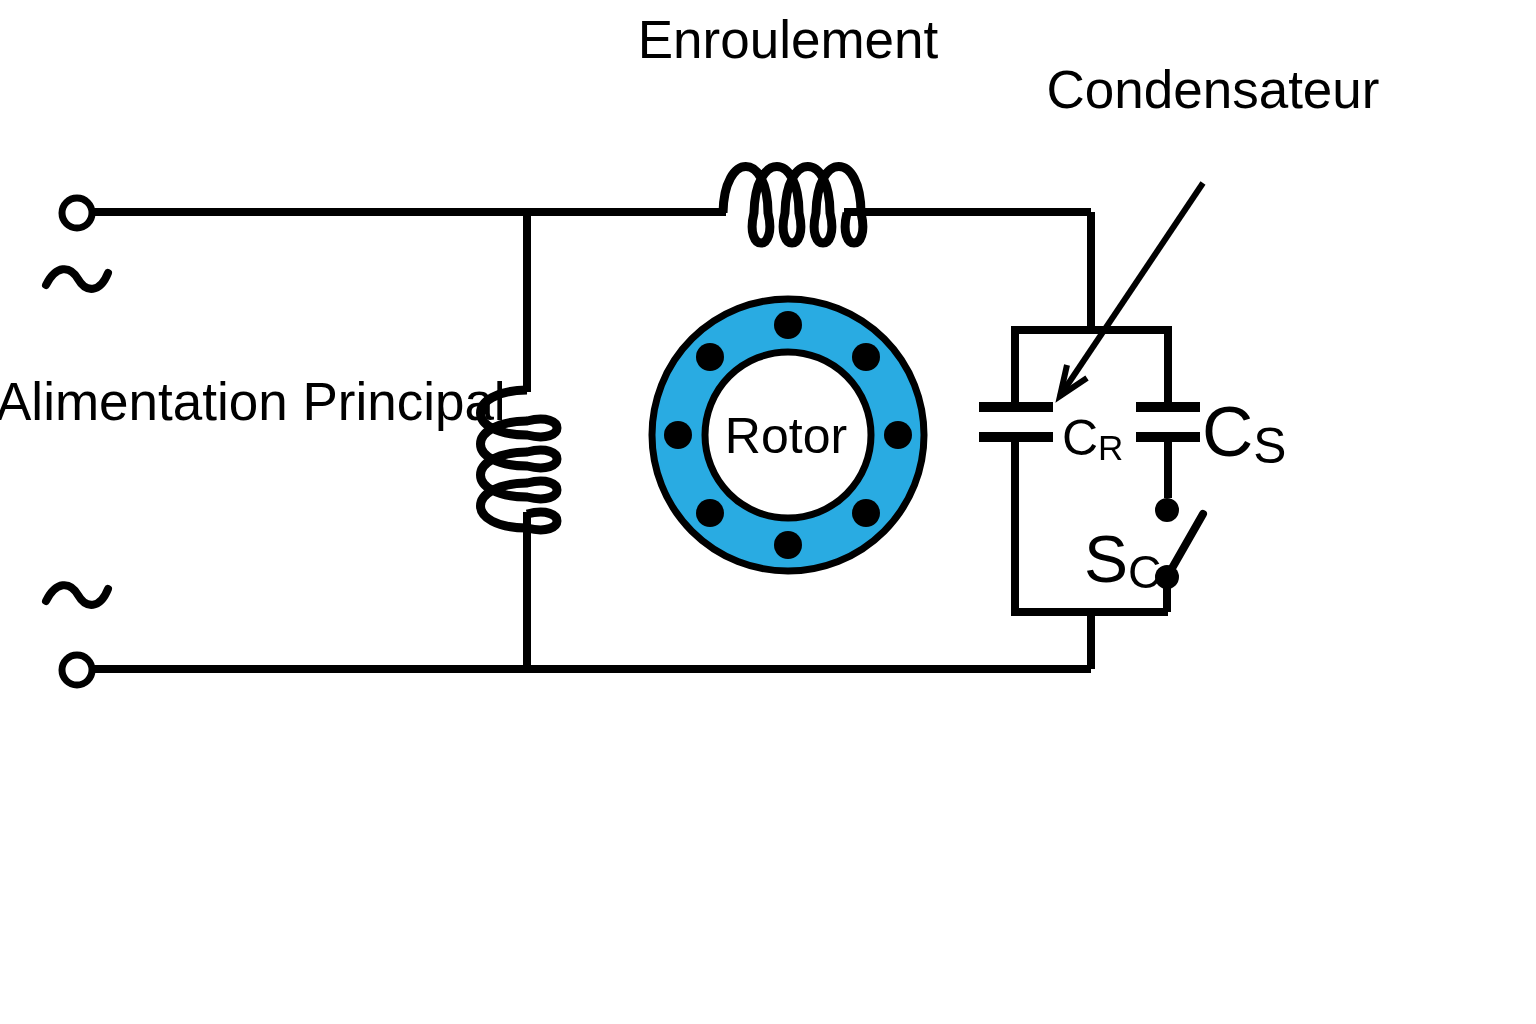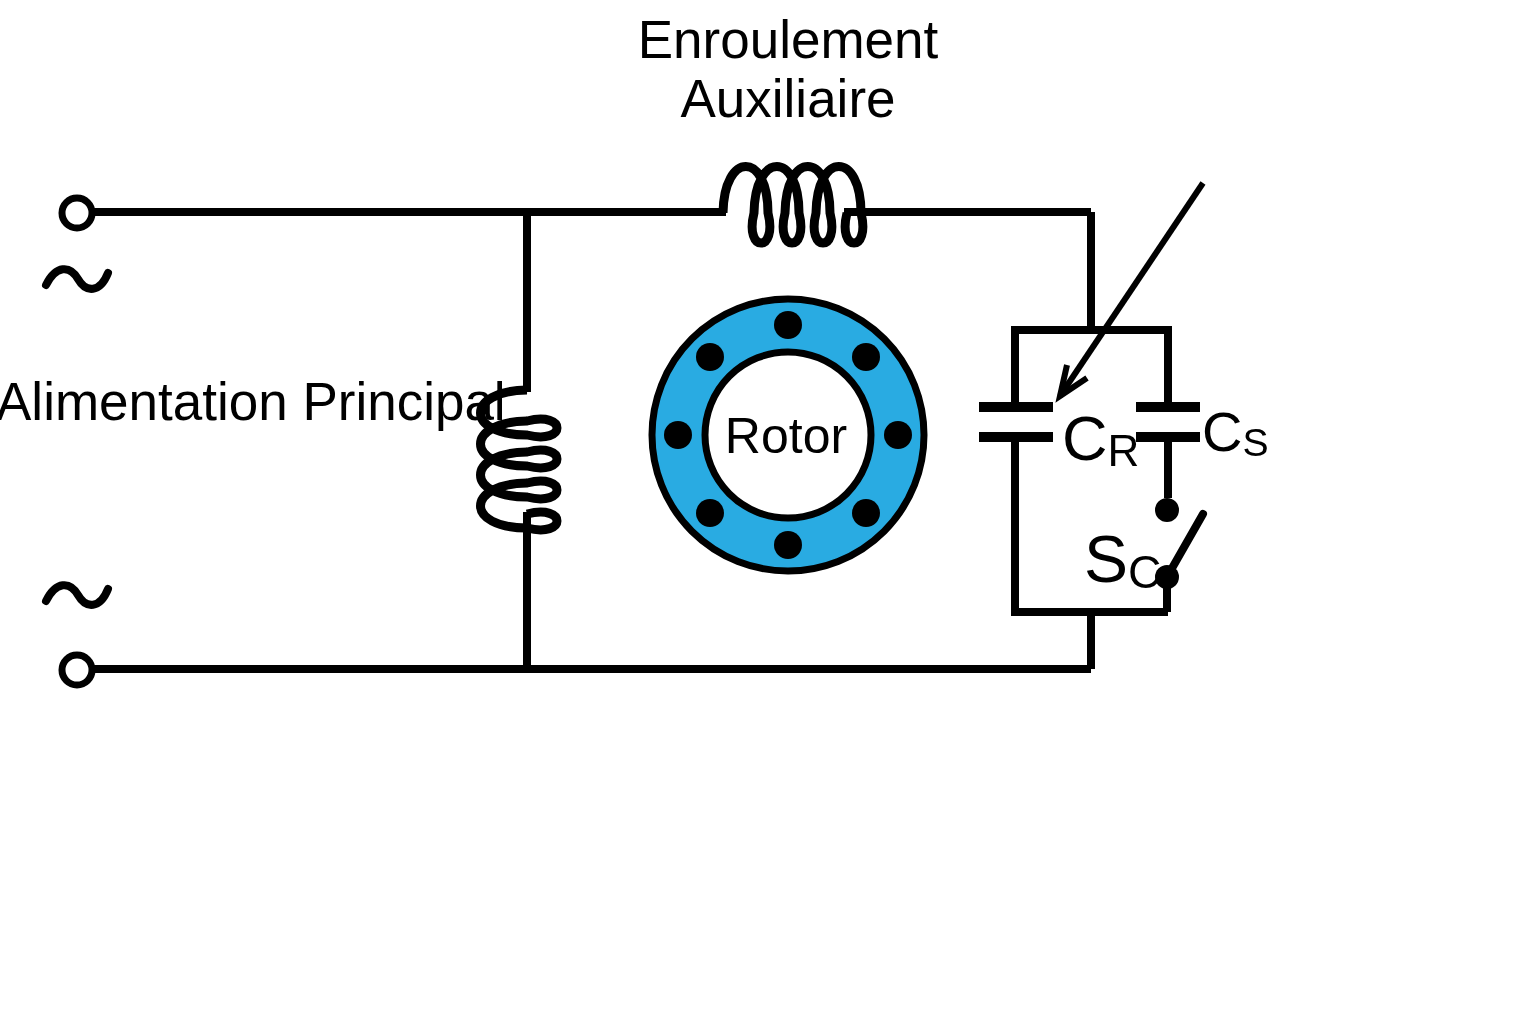--- a/index.html
+++ b/index.html
@@ -9,22 +9,22 @@
   }
   .circuit{position:absolute;left:0;top:0;width:1536px;height:1024px;}
   .lbl{position:absolute;white-space:nowrap;color:#000;}
   .center{transform:translateX(-50%);text-align:center;}
   .lbl-aux{left:788px;top:10px;font-size:53px;line-height:59px;text-align:center;}
   .lbl-runcap{left:1213px;top:60px;font-size:53px;line-height:59px;}
   .lbl-supply{left:-4px;top:372px;font-size:53px;line-height:59px;}
   .lbl-rotor{left:786px;top:408px;font-size:50px;line-height:56px;text-align:center;}
   .sym{position:absolute;line-height:72px;}
   .sym sub{font-size:0.70em;vertical-align:-0.14em;line-height:0;}
-  .sym-cr{left:1062px;top:402px;font-size:63px;}
-  .sym-cs{left:1202px;top:396px;font-size:56px;}
+  .sym-cr{left:1062px;top:402px;font-size:50px;}
+  .sym-cs{left:1202px;top:396px;font-size:71px;}
   .sym-sc{left:1084px;top:524px;font-size:66px;line-height:70px;}
   .lbl-commutateur{left:1378px;top:542px;font-size:51px;line-height:60px;}
   .lbl-title{left:805px;top:752px;font-size:68px;line-height:77px;}
 </style>
 </head>
 <body>
 
 <div class="stage">
 
   <svg class="circuit" viewBox="0 0 1536 1024">
@@ -92,24 +92,24 @@
     <path d="M1091 612 V669" fill="none" stroke="#000" stroke-width="8"></path>
 
     <g>
       <path d="M1203 183 L1060 396" fill="none" stroke="#000" stroke-width="6"></path>
       <path d="M1067 365 L1060 396 L1087 378" fill="none" stroke="#000" stroke-width="6"></path>
     </g>
   </svg>
 
   <div class="lbl lbl-aux center">
     <div>Enroulement</div>
-    <div>Auxiliaire</div>
   </div>
 
   <div class="lbl lbl-runcap center">
+    <div>Condensateur</div>
   </div>
 
   <div class="lbl lbl-supply">Alimentation Principal</div>
 
   <div class="lbl lbl-rotor center">Rotor</div>
 
   <div class="lbl sym sym-cr"><span>C</span><sub>R</sub></div>
 
   <div class="lbl sym sym-cs"><span>C</span><sub>S</sub></div>
 

